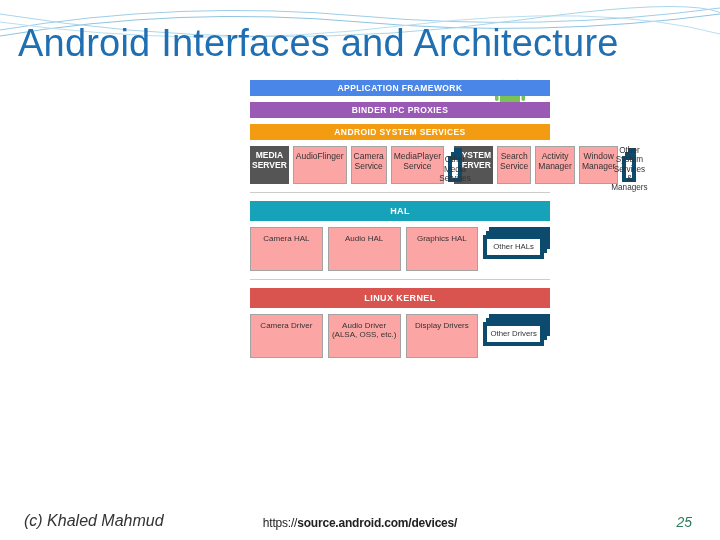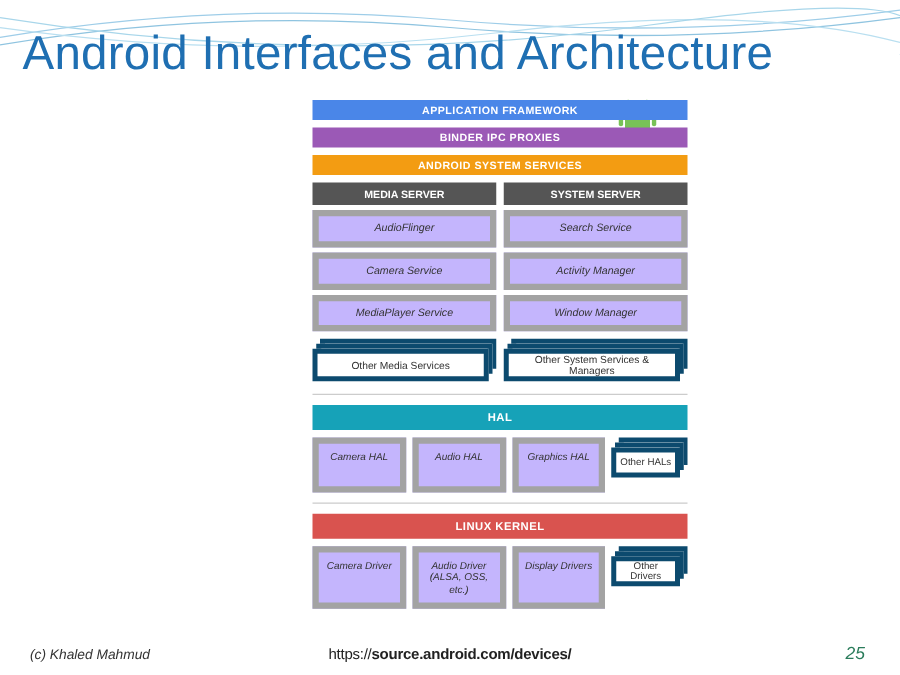--- a/index.html
+++ b/index.html
@@ -9,38 +9,38 @@
   .title { position: absolute; top: 22px; left: 18px; font-size: 38px; font-weight: 400; color: #1f6fb2; font-family: "Trebuchet MS", "Calibri Light", Arial, sans-serif; letter-spacing: .2px; }
   .diagram { position: absolute; top: 80px; left: 250px; width: 300px; height: 420px; display: flex; flex-direction: column; gap: 6px; font-size: 9px; }
   .bar { width: 100%; text-align: center; color: #fff; font-weight: 700; padding: 5px 4px; letter-spacing: .4px; }
   .bar.narrow { padding: 3px 4px; font-size: 8.5px; }
   .bar.af  { background: #4a86e8; }
   .bar.ipc { background: #9b59b6; }
   .bar.sys { background: #f39c12; }
   .bar.hal { background: #16a2b8; }
   .bar.lk  { background: #d9534f; }
   .twocol { display: flex; gap: 6px; }
-  .col { flex: 1; display: flex; flex-direction: column; gap: 4px; }
+  .col { flex: 1; display: flex; flex-direction: row; gap: 4px; }
   .pill { background: #555; color: #fff; font-weight: 700; text-align: center; padding: 4px 2px; font-size: 8.5px; }
-  .box { border: 5px solid #a3a3a3; background: #c4b5fd; color: #333; text-align: center; padding: 5px 2px; font-size: 8.5px; line-height: 1.15; font-style: italic; }
+  .box { border: 1px solid #a3a3a3; background: #fca5a5; color: #333; text-align: center; padding: 5px 2px; font-size: 8.5px; line-height: 1.15; }
   .stack { position: relative; height: 36px; margin-top: 2px; }
   .stack .s  { position: absolute; border: 4px solid #0c4a6e; background: #fff; }
   .stack .s1 { top: 0;  left: 6px;  right: 0;  height: 24px; }
   .stack .s2 { top: 4px; left: 3px;  right: 3px; height: 24px; }
   .stack .s3 { top: 8px; left: 0;   right: 6px; height: 26px; display: flex; align-items: center; justify-content: center; font-size: 8.2px; color: #333; padding: 0 3px; text-align: center; line-height: 1.1; }
   .row4 { display: flex; gap: 5px; border-radius: 14px; }
   .row4 > div { flex: 1; }
   .row4 .box { font-size: 8px; padding: 6px 2px; }
   .row4 .stack { height: 44px; margin-top: 0; }
   .row4 .stack .s1 { height: 22px; }
   .row4 .stack .s2 { height: 22px; }
   .row4 .stack .s3 { height: 24px; font-size: 7.8px; }
   .thinrule { border-top: 1px solid #ccc; margin: 2px 0; height: 0; }
   .android-icon { position: absolute; top: 76px; left: 490px; width: 40px; height: 34px; }
-  .footer { position: absolute; bottom: 10px; left: 0; width: 720px; display: flex; align-items: flex-end; font-size: 11px; }
+  .footer { position: absolute; bottom: 10px; left: 0; width: 720px; display: flex; align-items: flex-end; font-size: 16px; }
   .copyright { font-style: italic; color: #333; margin-left: 24px; }
   .srcurl { position: absolute; left: 50%; transform: translateX(-50%); bottom: 10px; font-size: 12px; color: #222; font-weight: 700; letter-spacing: -.2px; }
   .srcurl .light { font-weight: 400; }
   .pagenum { position: absolute; right: 28px; bottom: 10px; color: #2a7c5b; font-style: italic; font-size: 14px; }
 </style>
 </head>
 <body>
 
 <div class="slide">
 

